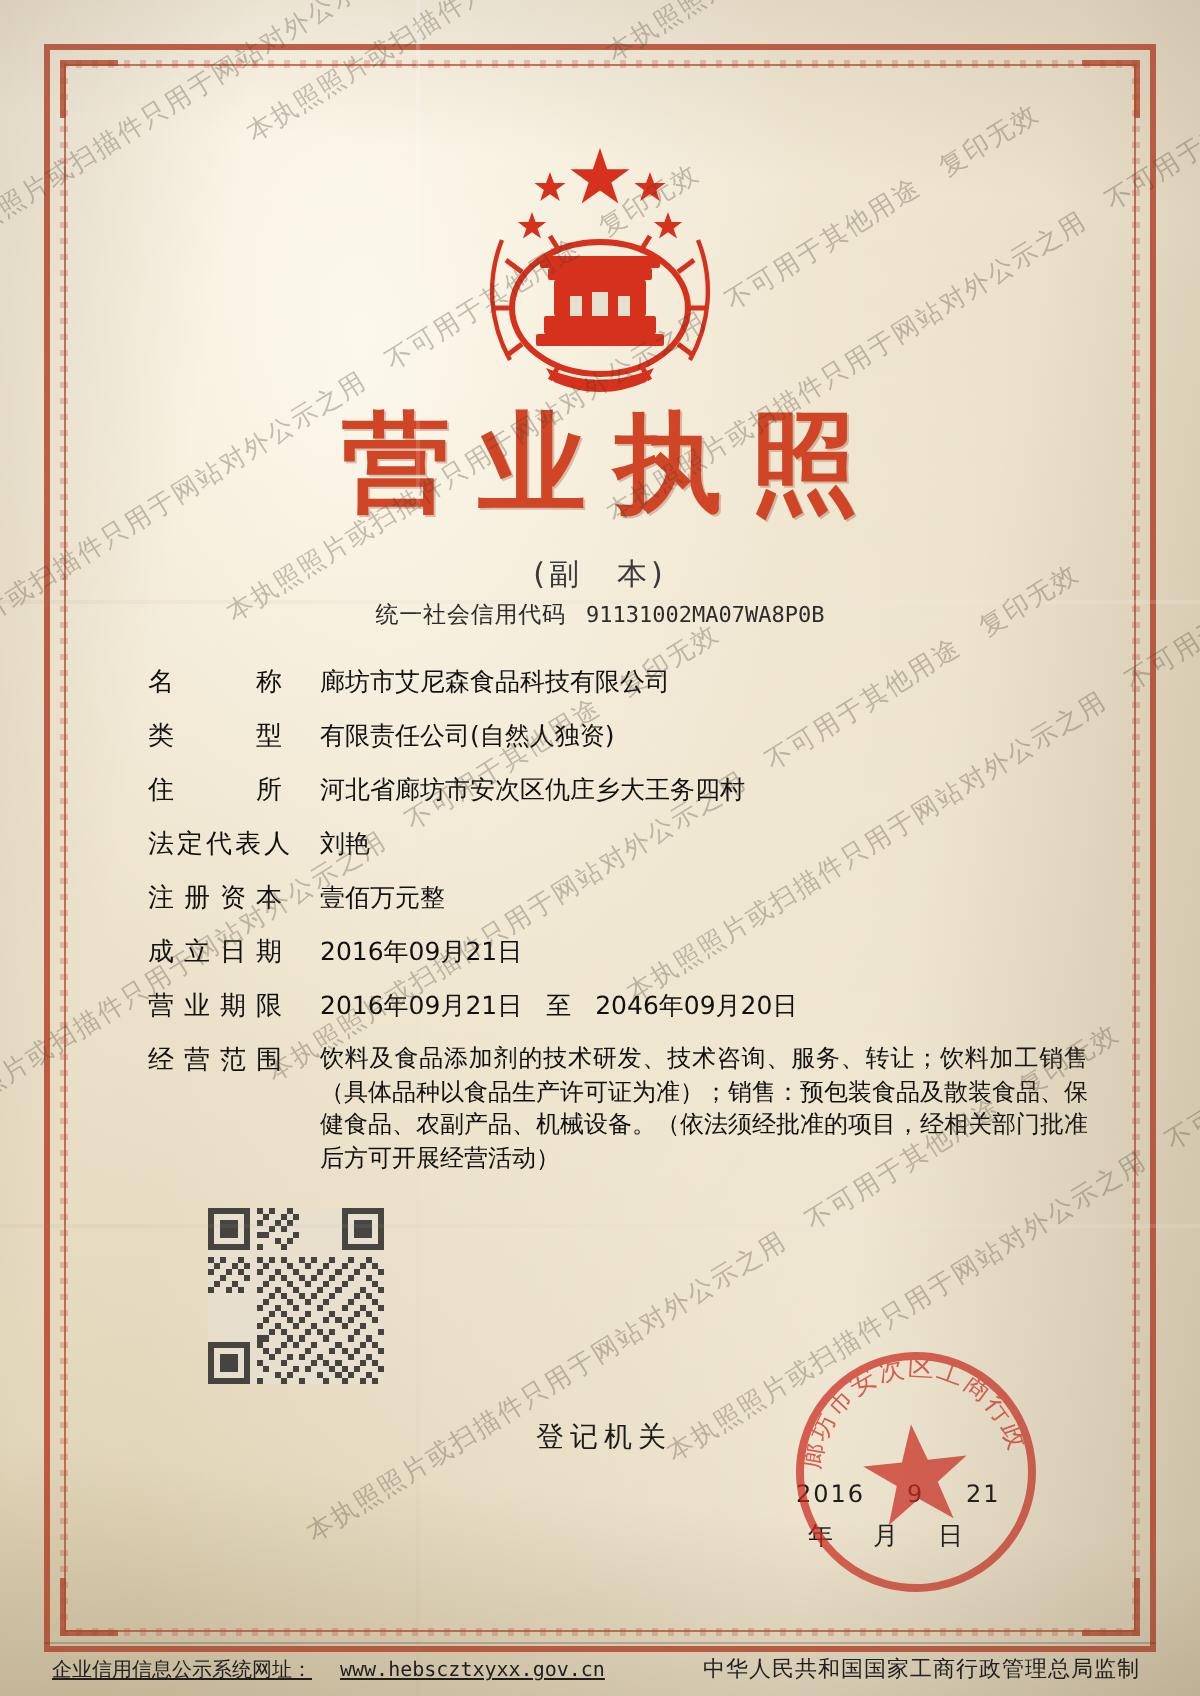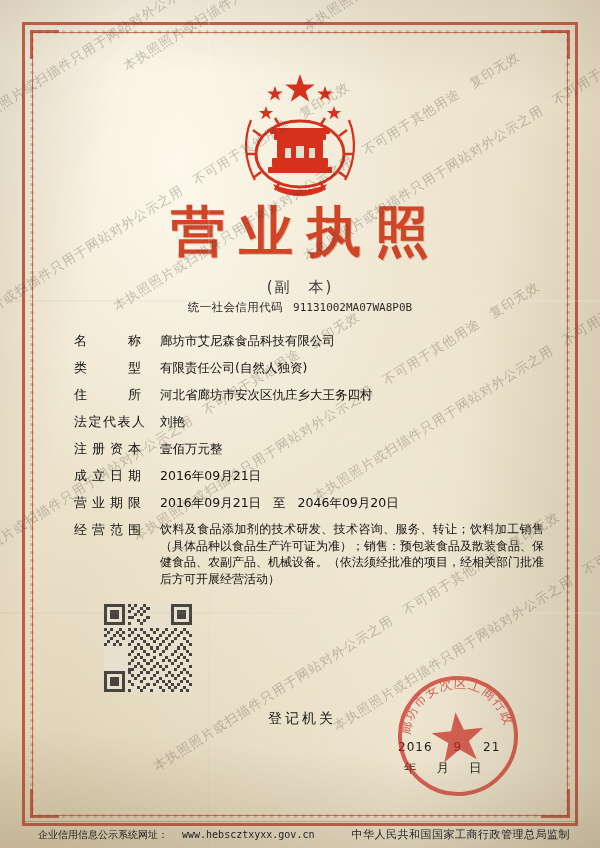--- a/index.html
+++ b/index.html
@@ -214,24 +214,25 @@
     top: 672px;
     width: 128px;
     height: 128px;
     opacity: .72;
     transform: rotate(-6deg);
   }
 
   
   .footer-left {
     position: absolute;
-    left: 38px;
+    left: 26px;
     bottom: 6px;
     font-size: 10px;
     color: #1f1f1f;
+    text-decoration: underline;
   }
   .footer-left .url {
     margin-left: 14px;
     font-family: "DejaVu Sans Mono", monospace;
     font-size: 10px;
   }
   .footer-right {
     position: absolute;
     right: 30px;
     bottom: 6px;

